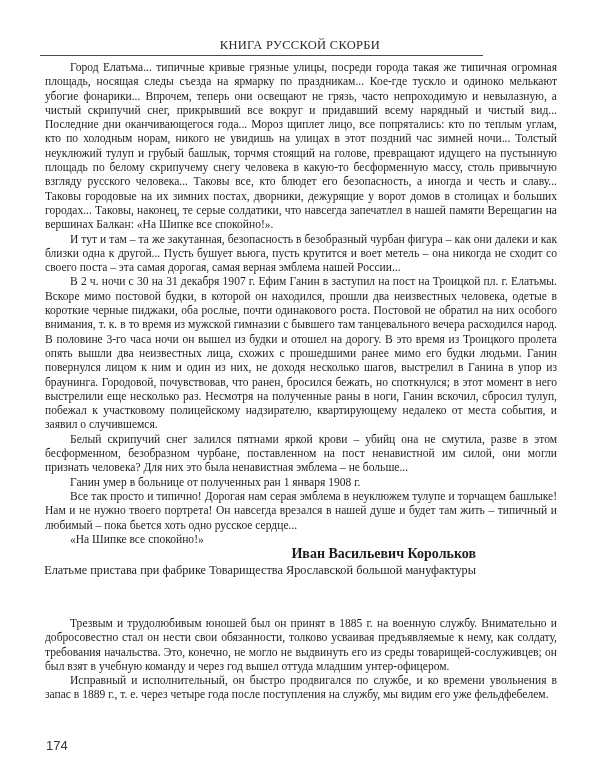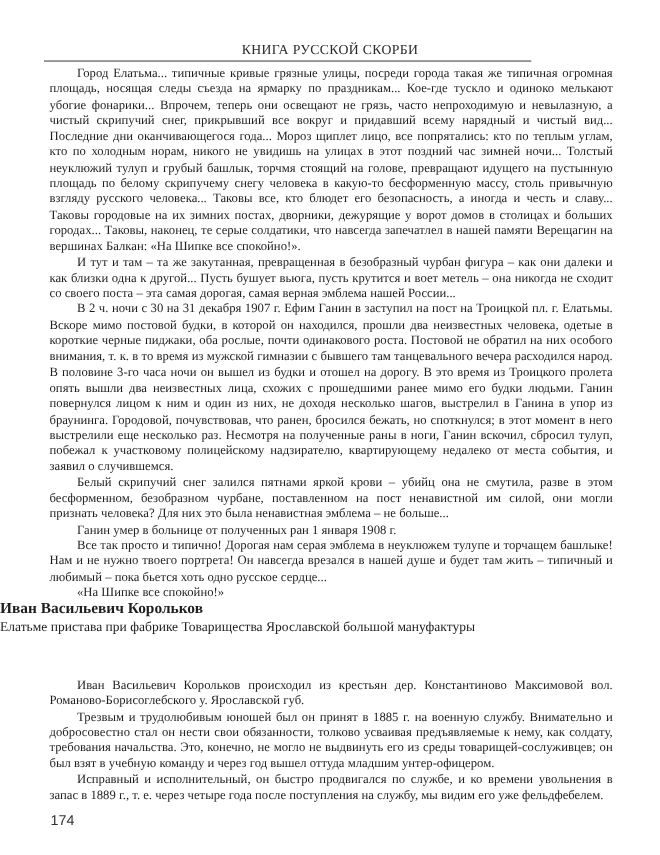--- a/index.html
+++ b/index.html
@@ -6,47 +6,46 @@
   body { width: 600px; height: 777px; position: relative; overflow: hidden;
          font-family: "Liberation Serif", "DejaVu Serif", serif; color: #1e1e1e; }
   .running-head { position: absolute; top: 38px; left: 0; width: 600px; text-align: center;
          font-size: 12.5px; letter-spacing: 0.3px; color: #2a2a2a; }
   .rule { position: absolute; top: 55px; left: 40px; width: 443px; border-top: 1.4px solid #4a4a4a; }
   .text-block { position: absolute; left: 45px; width: 512px; font-size: 11.55px; line-height: 14.3px;
          text-align: justify; }
   .text-block p { margin: 0; text-indent: 25px; }
   #part1 { top: 60px; }
   #part2 { top: 616px; }
-  .title-block { position: absolute; top: 545px; left: 0; width: 476px; text-align: left; }
+  .title-block { position: absolute; top: 545px; left: 0; width: 476px; text-align: right; }
   .name { font-weight: bold; font-size: 14px; margin: 0; line-height: 18px; }
   .position { font-size: 12.3px; margin: 0; line-height: 15px; }
   .killed { font-style: italic; font-size: 12.3px; margin: 0; line-height: 15px; }
   .page-number { position: absolute; top: 738px; left: 46px; font-family: "Liberation Sans", sans-serif;
          font-size: 13px; color: #333; }
 </style>
 </head>
 <body>
 
 <div class="running-head">КНИГА РУССКОЙ СКОРБИ</div>
 <div class="rule"></div>
 
 <div class="text-block" id="part1">
   <p>Город Елатьма... типичные кривые грязные улицы, посреди города такая же типичная огромная площадь, носящая следы съезда на ярмарку по праздникам... Кое-где тускло и одиноко мелькают убогие фонарики... Впрочем, теперь они освещают не грязь, часто непроходимую и невылазную, а чистый скрипучий снег, прикрывший все вокруг и придавший всему нарядный и чистый вид... Последние дни оканчивающегося года... Мороз щиплет лицо, все попрятались: кто по теплым углам, кто по холодным норам, никого не увидишь на улицах в этот поздний час зимней ночи... Толстый неуклюжий тулуп и грубый башлык, торчмя стоящий на голове, превращают идущего на пустынную площадь по белому скрипучему снегу человека в какую-то бесформенную массу, столь привычную взгляду русского человека... Таковы все, кто блюдет его безопасность, а иногда и честь и славу... Таковы городовые на их зимних постах, дворники, дежурящие у ворот домов в столицах и больших городах... Таковы, наконец, те серые солдатики, что навсегда запечатлел в нашей памяти Верещагин на вершинах Балкан: «На Шипке все спокойно!».</p>
-  <p>И тут и там – та же закутанная, превращенная в безобразный чурбан фигура – как они далеки и как близки одна к другой... Пусть бушует вьюга, пусть крутится и воет метель – она никогда не сходит со своего поста – эта самая дорогая, самая верная эмблема нашей России...</p>
+  <p>И тут и там – та же закутанная, безопасность в безобразный чурбан фигура – как они далеки и как близки одна к другой... Пусть бушует вьюга, пусть крутится и воет метель – она никогда не сходит со своего поста – эта самая дорогая, самая верная эмблема нашей России...</p>
   <p>В 2 ч. ночи с 30 на 31 декабря 1907 г. Ефим Ганин в заступил на пост на Троицкой пл. г. Елатьмы. Вскоре мимо постовой будки, в которой он находился, прошли два неизвестных человека, одетые в короткие черные пиджаки, оба рослые, почти одинакового роста. Постовой не обратил на них особого внимания, т. к. в то время из мужской гимназии с бывшего там танцевального вечера расходился народ. В половине 3-го часа ночи он вышел из будки и отошел на дорогу. В это время из Троицкого пролета опять вышли два неизвестных лица, схожих с прошедшими ранее мимо его будки людьми. Ганин повернулся лицом к ним и один из них, не доходя несколько шагов, выстрелил в Ганина в упор из браунинга. Городовой, почувствовав, что ранен, бросился бежать, но споткнулся; в этот момент в него выстрелили еще несколько раз. Несмотря на полученные раны в ноги, Ганин вскочил, сбросил тулуп, побежал к участковому полицейскому надзирателю, квартирующему недалеко от места события, и заявил о случившемся.</p>
   <p>Белый скрипучий снег залился пятнами яркой крови – убийц она не смутила, разве в этом бесформенном, безобразном чурбане, поставленном на пост ненавистной им силой, они могли признать человека? Для них это была ненавистная эмблема – не больше...</p>
   <p>Ганин умер в больнице от полученных ран 1 января 1908 г.</p>
   <p>Все так просто и типично! Дорогая нам серая эмблема в неуклюжем тулупе и торчащем башлыке! Нам и не нужно твоего портрета! Он навсегда врезался в нашей душе и будет там жить – типичный и любимый – пока бьется хоть одно русское сердце...</p>
   <p>«На Шипке все спокойно!»</p>
 </div>
 
 <div class="title-block">
   <p class="name">Иван Васильевич Корольков</p>
   <p class="position">Елатьме пристава при фабрике Товарищества Ярославской большой мануфактуры</p>
 </div>
 
 <div class="text-block" id="part2">
-  <p>Иван Васильевич Корольков происходил из крестьян дер. Константиново Максимовой вол. Романово-Борисоглебского у. Ярославской губ.</p>
   <p>Трезвым и трудолюбивым юношей был он принят в 1885 г. на военную службу. Внимательно и добросовестно стал он нести свои обязанности, толково усваивая предъявляемые к нему, как солдату, требования начальства. Это, конечно, не могло не выдвинуть его из среды товарищей-сослуживцев; он был взят в учебную команду и через год вышел оттуда младшим унтер-офицером.</p>
   <p>Исправный и исполнительный, он быстро продвигался по службе, и ко времени увольнения в запас в 1889 г., т. е. через четыре года после поступления на службу, мы видим его уже фельдфебелем.</p>
 </div>
 
 <div class="page-number">174</div>
 
 </body></html>

